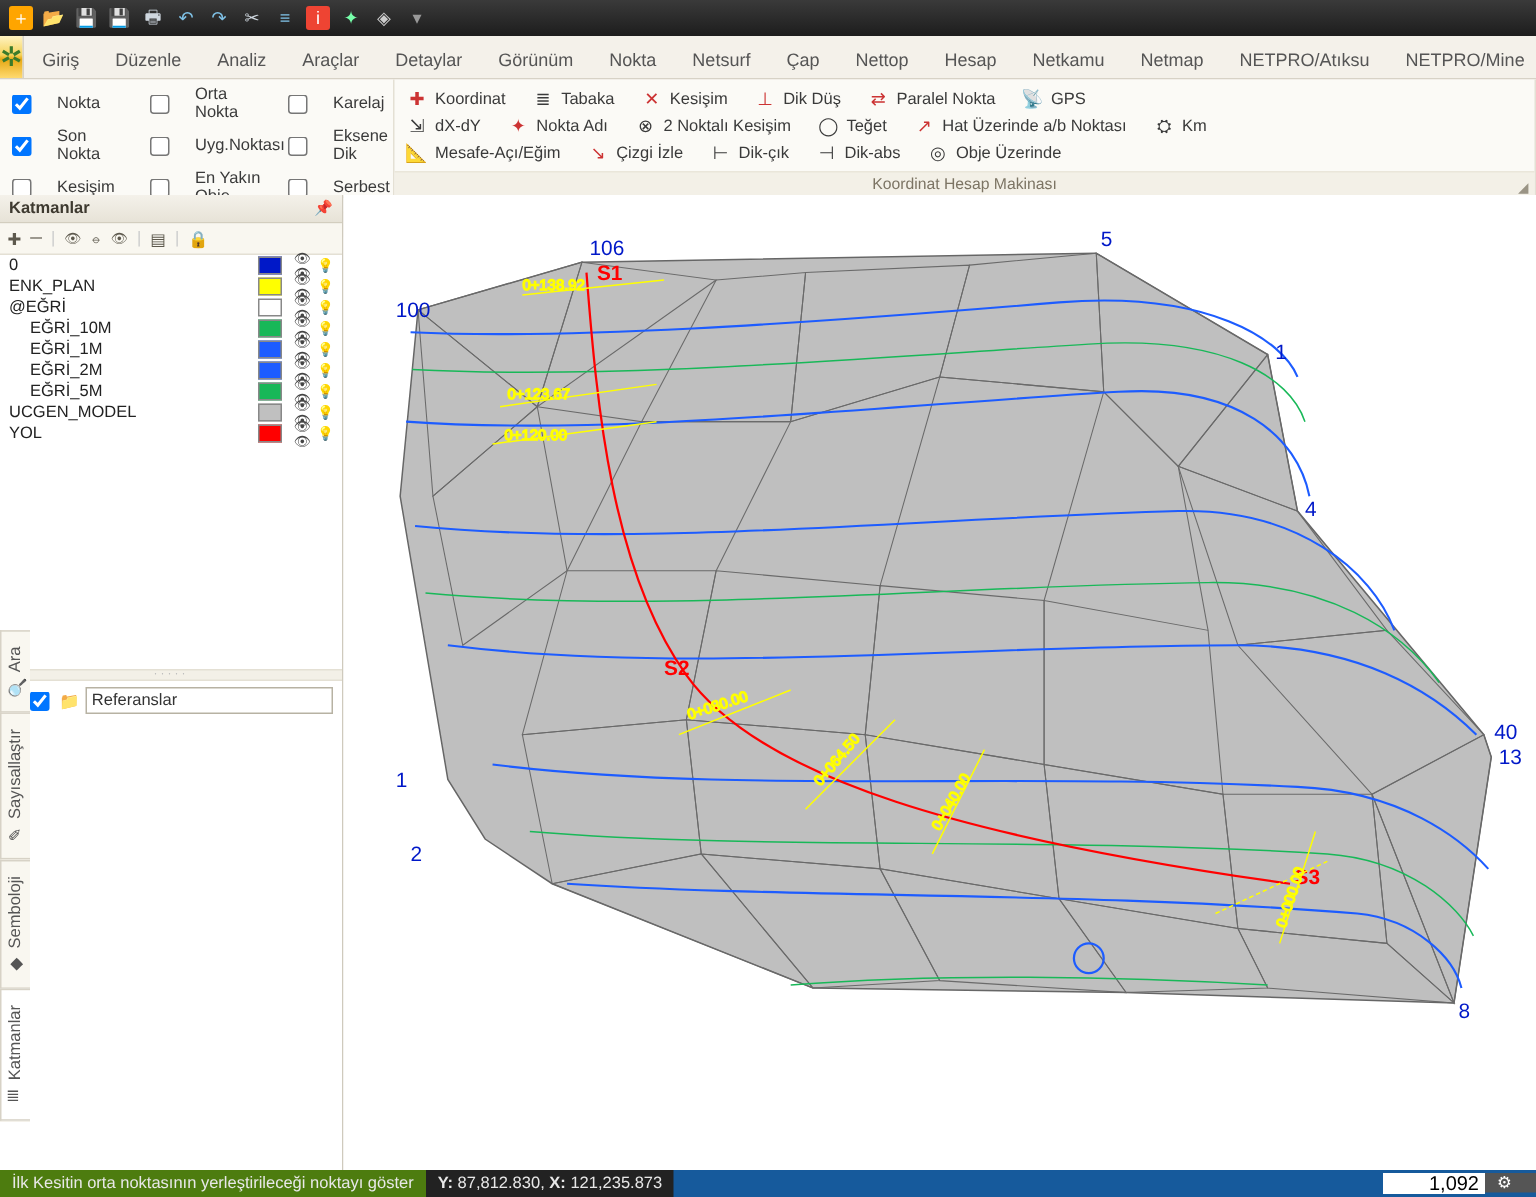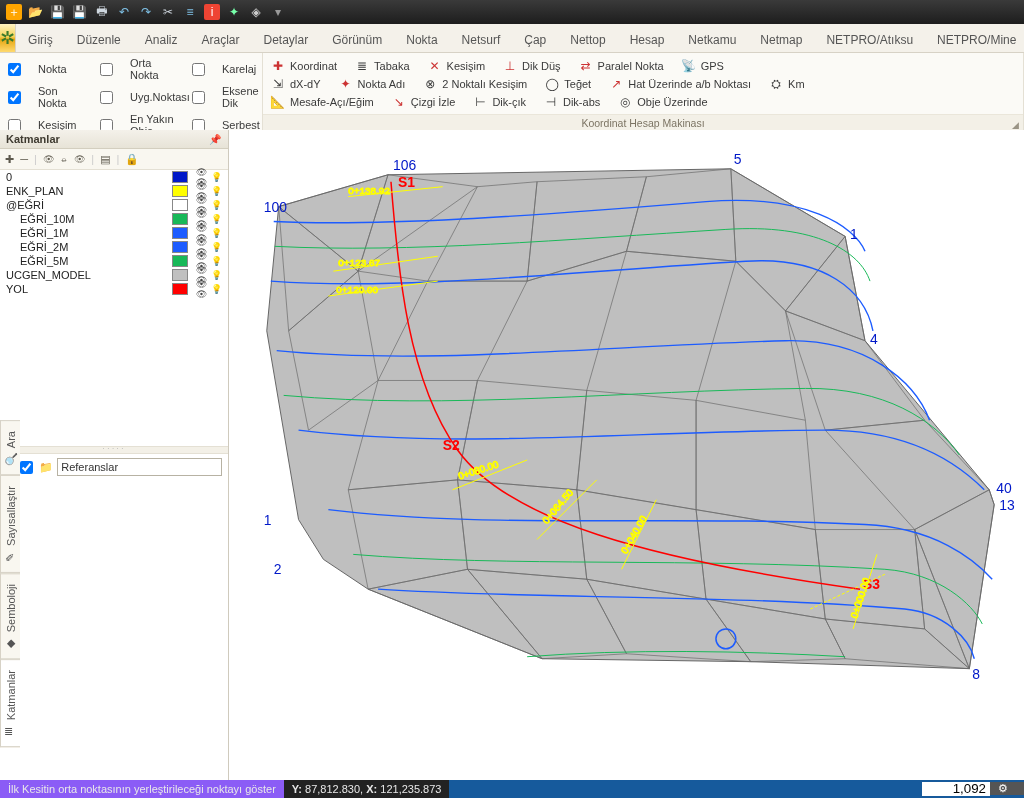--- a/index.html
+++ b/index.html
@@ -55,21 +55,21 @@
   .lyr.bold .name{font-weight:normal}
   .lyrsplit{height:6px;background:#f3f0e7;border-top:1px solid #e4e0d4;border-bottom:1px solid #e4e0d4;text-align:center;line-height:4px;color:#bbb;font-size:8px;letter-spacing:2px}
   .refbox{padding:4px 6px;display:flex;align-items:center;gap:4px;color:#333}
   .refbox .field{flex:1;height:16px;border:1px solid #b7b2a3;background:#fff;padding:0 3px;display:flex;align-items:center}
   
   .canvas{flex:1;background:#fff;position:relative;overflow:hidden}
   .canvas svg{width:100%;height:100%}
   
   .status{position:absolute;left:0;right:0;bottom:0;height:18px;background:#165a9c;color:#fff;display:flex;align-items:center;font-size:11px}
   .status .seg{padding:0 8px;height:100%;display:flex;align-items:center}
-  .status .segdark{background:#8b5cf6;color:#e8e8e8}
+  .status .segdark{background:#4d7c0f;color:#e8e8e8}
   .status .coords{background:#222;color:#e8e8e8}
   .status .right{margin-left:auto;display:flex}
   .status .inp{background:#fff;color:#000;width:60px;text-align:right;padding:0 4px;height:14px;line-height:14px;border:0}
   .status .gear{width:18px;text-align:center;background:#555}
 </style>
 </head>
 <body>
 
 <div class="titlebar">
   <div class="qat">

